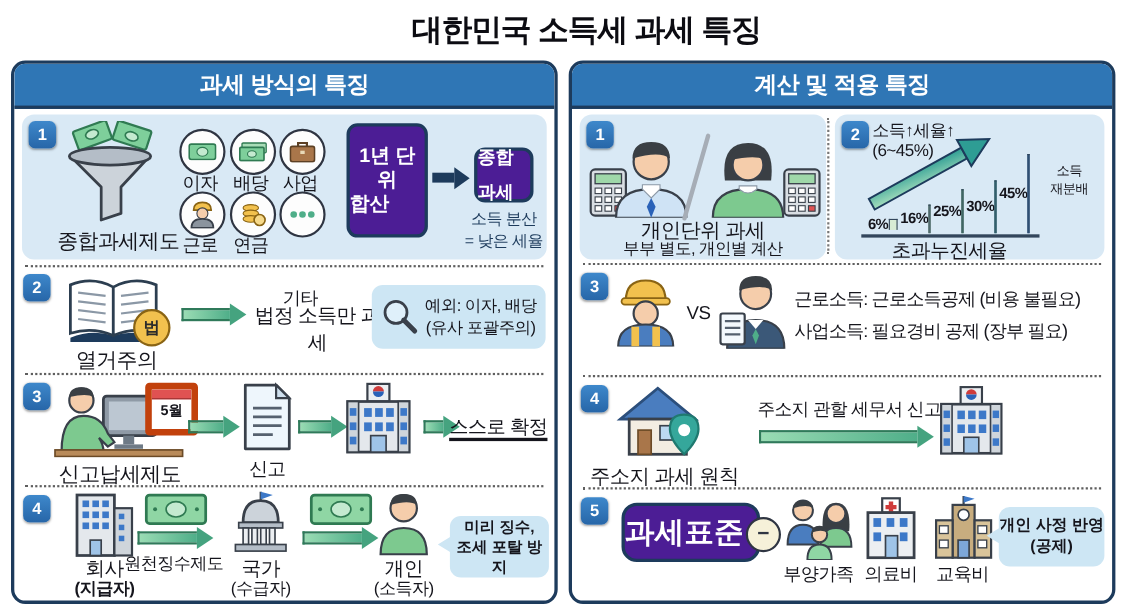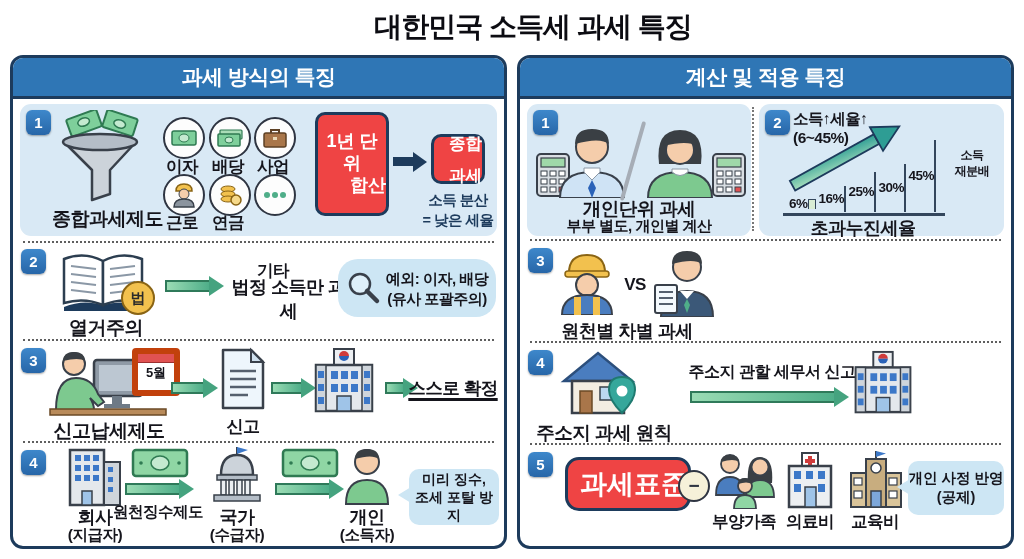--- a/index.html
+++ b/index.html
@@ -9,36 +9,36 @@
   .title{left:0;top:8px;width:1024px;text-align:center;font-size:28px;font-weight:800;letter-spacing:-1px;color:#0c0c12;padding-left:21px;}
   .panel{top:55px;width:497px;height:494px;background:#fff;border:3px solid #1d3b5c;border-radius:13px;overflow:hidden;box-sizing:border-box;}
   .phead{height:38px;background:#2f76b5;border-bottom:3px solid #1d3b5c;color:#fff;font-size:21px;font-weight:700;
          display:flex;align-items:center;justify-content:center;letter-spacing:-0.5px;}
   .sect{position:relative;}
   .sep{border-top:2.5px dotted #5f5f5f;margin:0 10px;height:0;}
   .lightbox{background:#d9e9f5;border-radius:11px;}
   .nbadge{position:absolute;width:25px;height:25px;background:linear-gradient(180deg,#3e88cb,#2766a8);border-radius:6px;
           color:#fff;font-size:15px;font-weight:700;display:flex;align-items:center;justify-content:center;
           box-shadow:0 1px 2px rgba(0,0,0,.35);}
-  .bluebox{background:#ef4444;border:3px solid #1d3b5c;border-radius:10px;color:#fff;font-weight:700;
-           display:flex;flex-direction:column;align-items:flex-end;justify-content:center;text-align:center;
+  .bluebox{background:#4c1d95;border:3px solid #1d3b5c;border-radius:10px;color:#fff;font-weight:700;
+           display:flex;flex-direction:column;align-items:flex-start;justify-content:center;text-align:center;
            line-height:1.22;box-sizing:border-box;}
-  .lbl{position:absolute;text-align:center;font-weight:700;letter-spacing:-0.5px;}
+  .lbl{position:absolute;text-align:center;font-weight:400;letter-spacing:-0.5px;}
   .garrow{position:absolute;height:8px;background:linear-gradient(90deg,#9adcb4,#4fae89);
           border:2px solid #2f7a5a;border-right:none;}
   .garrow:after{content:"";position:absolute;left:100%;top:50%;transform:translateY(-50%);
           border-left:15px solid #45a37f;border-top:10px solid transparent;border-bottom:10px solid transparent;}
   .narrow{position:absolute;height:9px;background:#1d3b5c;}
   .narrow:after{content:"";position:absolute;left:100%;top:50%;transform:translateY(-50%);
           border-left:14px solid #1d3b5c;border-top:10px solid transparent;border-bottom:10px solid transparent;}
   .bubble{position:absolute;background:#cde6f4;border-radius:10px;display:flex;flex-direction:column;
           align-items:center;justify-content:center;font-weight:700;text-align:center;line-height:1.3;}
   .bubble:before{content:"";position:absolute;left:-11px;top:18px;border-top:8px solid transparent;
           border-bottom:8px solid transparent;border-right:13px solid #cde6f4;}
-  .excbox{position:absolute;background:#cde6f4;border-radius:20px;}
+  .excbox{position:absolute;background:#cde6f4;border-radius:10px;}
   .underl{text-decoration:underline;text-decoration-thickness:2.5px;text-underline-offset:4px;}
   .circ{position:absolute;width:38px;height:38px;border-radius:50%;background:#fdfdfd;border:2px solid #2f3542;
         display:flex;align-items:center;justify-content:center;}
   .cal{position:absolute;background:#fff;border:6px solid #c2410c;border-radius:4px;overflow:hidden;}
   .cal-top{height:8px;background:#e05252;border-bottom:1.5px solid #9c3030;}
   .cal-txt{font-weight:700;font-size:13px;text-align:center;margin-top:1px;}
   .lawcirc{position:absolute;width:30px;height:30px;border-radius:50%;background:#f2c14e;border:2px solid #8a6414;
         display:flex;align-items:center;justify-content:center;font-size:15px;font-weight:700;color:#2b2b2b;}
   .minuscirc{position:absolute;width:28px;height:28px;border-radius:50%;background:#f6f1d9;border:2.5px solid #2f3542;
         display:flex;align-items:center;justify-content:center;font-size:19px;font-weight:700;color:#2f3542;}
@@ -424,21 +424,24 @@
       <path d="M8 70 Q8 44 34 44 Q60 44 60 70 Z" fill="#3b5878" stroke="#39404a" stroke-width="2"></path>
       <path d="M27 44 L34 52 L41 44 Z" fill="#ffffff"></path>
       <polygon points="34,52 31,58 34,66 37,58" fill="#4fae89"></polygon>
       <rect x="2" y="38" width="22" height="28" rx="2" fill="#f4f9fd" stroke="#39404a" stroke-width="2"></rect>
       <g stroke="#55606e" stroke-width="2">
           <line x1="6" y1="45" x2="20" y2="45"></line>
           <line x1="6" y1="51" x2="20" y2="51"></line>
           <line x1="6" y1="57" x2="20" y2="57"></line>
         </g>
     </svg>
-    <div class="lbl" style="left:12px;top:78px;width:190px;font-size:18px;">원천별 차별 과세</div>
+    <div class="lbl" style="left:202px;top:17px;width:282px;font-size:16.5px;text-align:left;line-height:1.75;letter-spacing:-0.8px;">
+      <div>근로소득: 근로소득공제 (비용 불필요)</div>
+      <div>사업소득: 필요경비 공제 (장부 필요)</div>
+    </div>
   </div>
 
   <div class="sep"></div>
 
   <div class="sect" style="height:100px;">
     <div class="nbadge" style="left:8px;top:7px;">4</div>
     <svg class="abs" style="left:36px;top:4px;" width="88" height="72" viewBox="0 0 88 72">
       <polygon points="8,34 42,6 76,34" fill="#4a7dbf" stroke="#2c4f7c" stroke-width="2.5"></polygon>
       <rect x="16" y="34" width="52" height="32" fill="#f3ede2" stroke="#39404a" stroke-width="2.5"></rect>
       <rect x="24" y="44" width="12" height="22" fill="#a9764a" stroke="#6b4a26" stroke-width="1.5"></rect>

